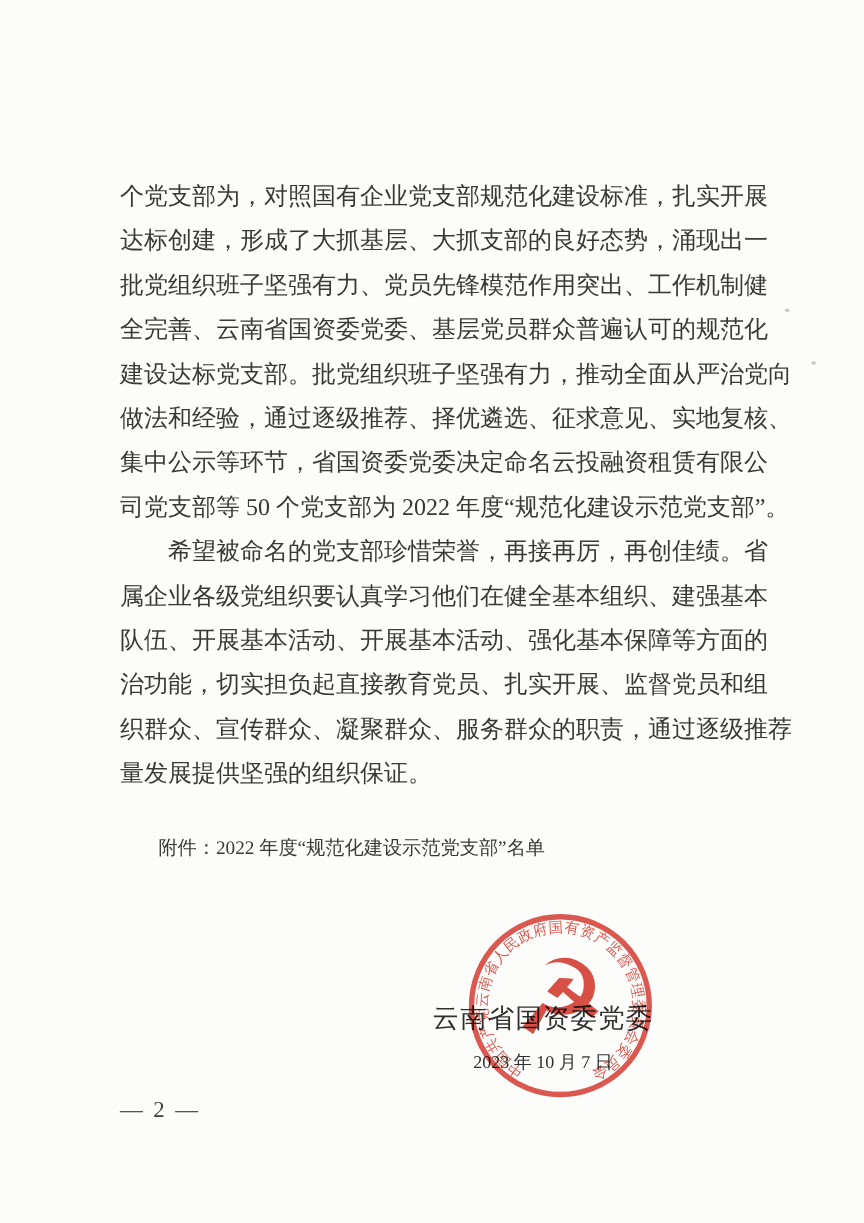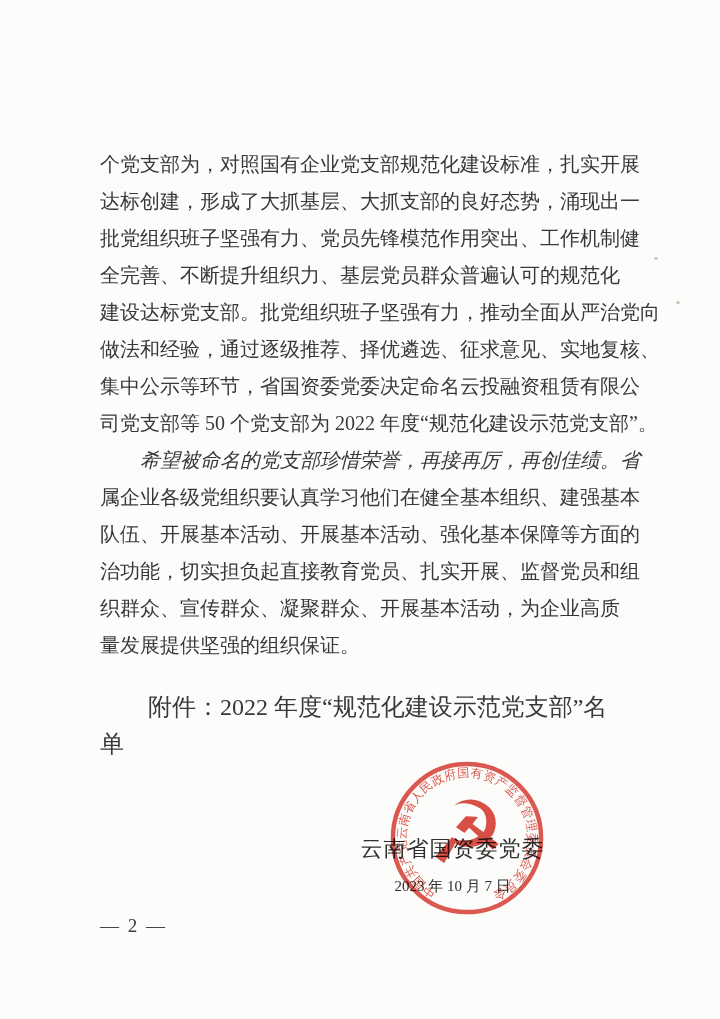--- a/index.html
+++ b/index.html
@@ -10,25 +10,25 @@
     color:#383838;
   }
   .doc-body{
     position:absolute;left:100px;top:146px;width:516px;
     font-size:20px;color:#383838;
   }
   .line{
     height:37px;line-height:37px;white-space:nowrap;
     text-align:justify;text-align-last:justify;
   }
-  .line.indent{text-indent:2em;font-style:italic;}
+  .line.indent{text-indent:2em;}
   .line.para-end{text-align-last:left;white-space:normal;}
   .attachment{
     height:37px;line-height:37px;margin-top:25px;
-    text-indent:2em;font-size:24px;
+    text-indent:2em;font-size:16px;
   }
   .sign-block{
     position:absolute;left:350px;top:834px;width:205px;
     text-align:center;color:#2f2f2f;
   }
   .sign-issuer{font-size:22px;line-height:30px;letter-spacing:1px;}
   .sign-date{font-size:15px;line-height:30px;margin-top:7px;}
   .seal{
     position:absolute;left:388px;top:759px;width:158px;height:158px;
     mix-blend-mode:multiply;opacity:.88;
@@ -41,30 +41,30 @@
   .speck.s1{left:654px;top:257px;width:4px;height:3px;}
   .speck.s2{left:676px;top:301px;width:4px;height:3px;}
 </style>
 </head>
 <body>
 
 <div class="doc-body">
   <div class="line">个党支部为，对照国有企业党支部规范化建设标准，扎实开展</div>
   <div class="line">达标创建，形成了大抓基层、大抓支部的良好态势，涌现出一</div>
   <div class="line">批党组织班子坚强有力、党员先锋模范作用突出、工作机制健</div>
-  <div class="line">全完善、不断提升组织力、基层党员群众普遍认可的规范化</div>
+  <div class="line">全完善、云南省国资委党委、基层党员群众普遍认可的规范化</div>
   <div class="line">建设达标党支部。批党组织班子坚强有力，推动全面从严治党向</div>
   <div class="line">做法和经验，通过逐级推荐、择优遴选、征求意见、实地复核、</div>
   <div class="line">集中公示等环节，省国资委党委决定命名云投融资租赁有限公</div>
   <div class="line">司党支部等 50 个党支部为 2022 年度“规范化建设示范党支部”。</div>
   <div class="line indent">希望被命名的党支部珍惜荣誉，再接再厉，再创佳绩。省</div>
   <div class="line">属企业各级党组织要认真学习他们在健全基本组织、建强基本</div>
   <div class="line">队伍、开展基本活动、开展基本活动、强化基本保障等方面的</div>
   <div class="line">治功能，切实担负起直接教育党员、扎实开展、监督党员和组</div>
-  <div class="line">织群众、宣传群众、凝聚群众、开展基本活动，为企业高质</div>
+  <div class="line">织群众、宣传群众、凝聚群众、服务群众的职责，通过逐级推荐</div>
   <div class="line para-end">量发展提供坚强的组织保证。</div>
   <div class="attachment">附件：2022 年度“规范化建设示范党支部”名单</div>
 </div>
 
 <div class="sign-block">
   <div class="sign-issuer">云南省国资委党委</div>
   <div class="sign-date">2023 年 10 月 7 日</div>
 </div>
 
 <svg class="seal" viewBox="0 0 160 160" xmlns="http://www.w3.org/2000/svg">

